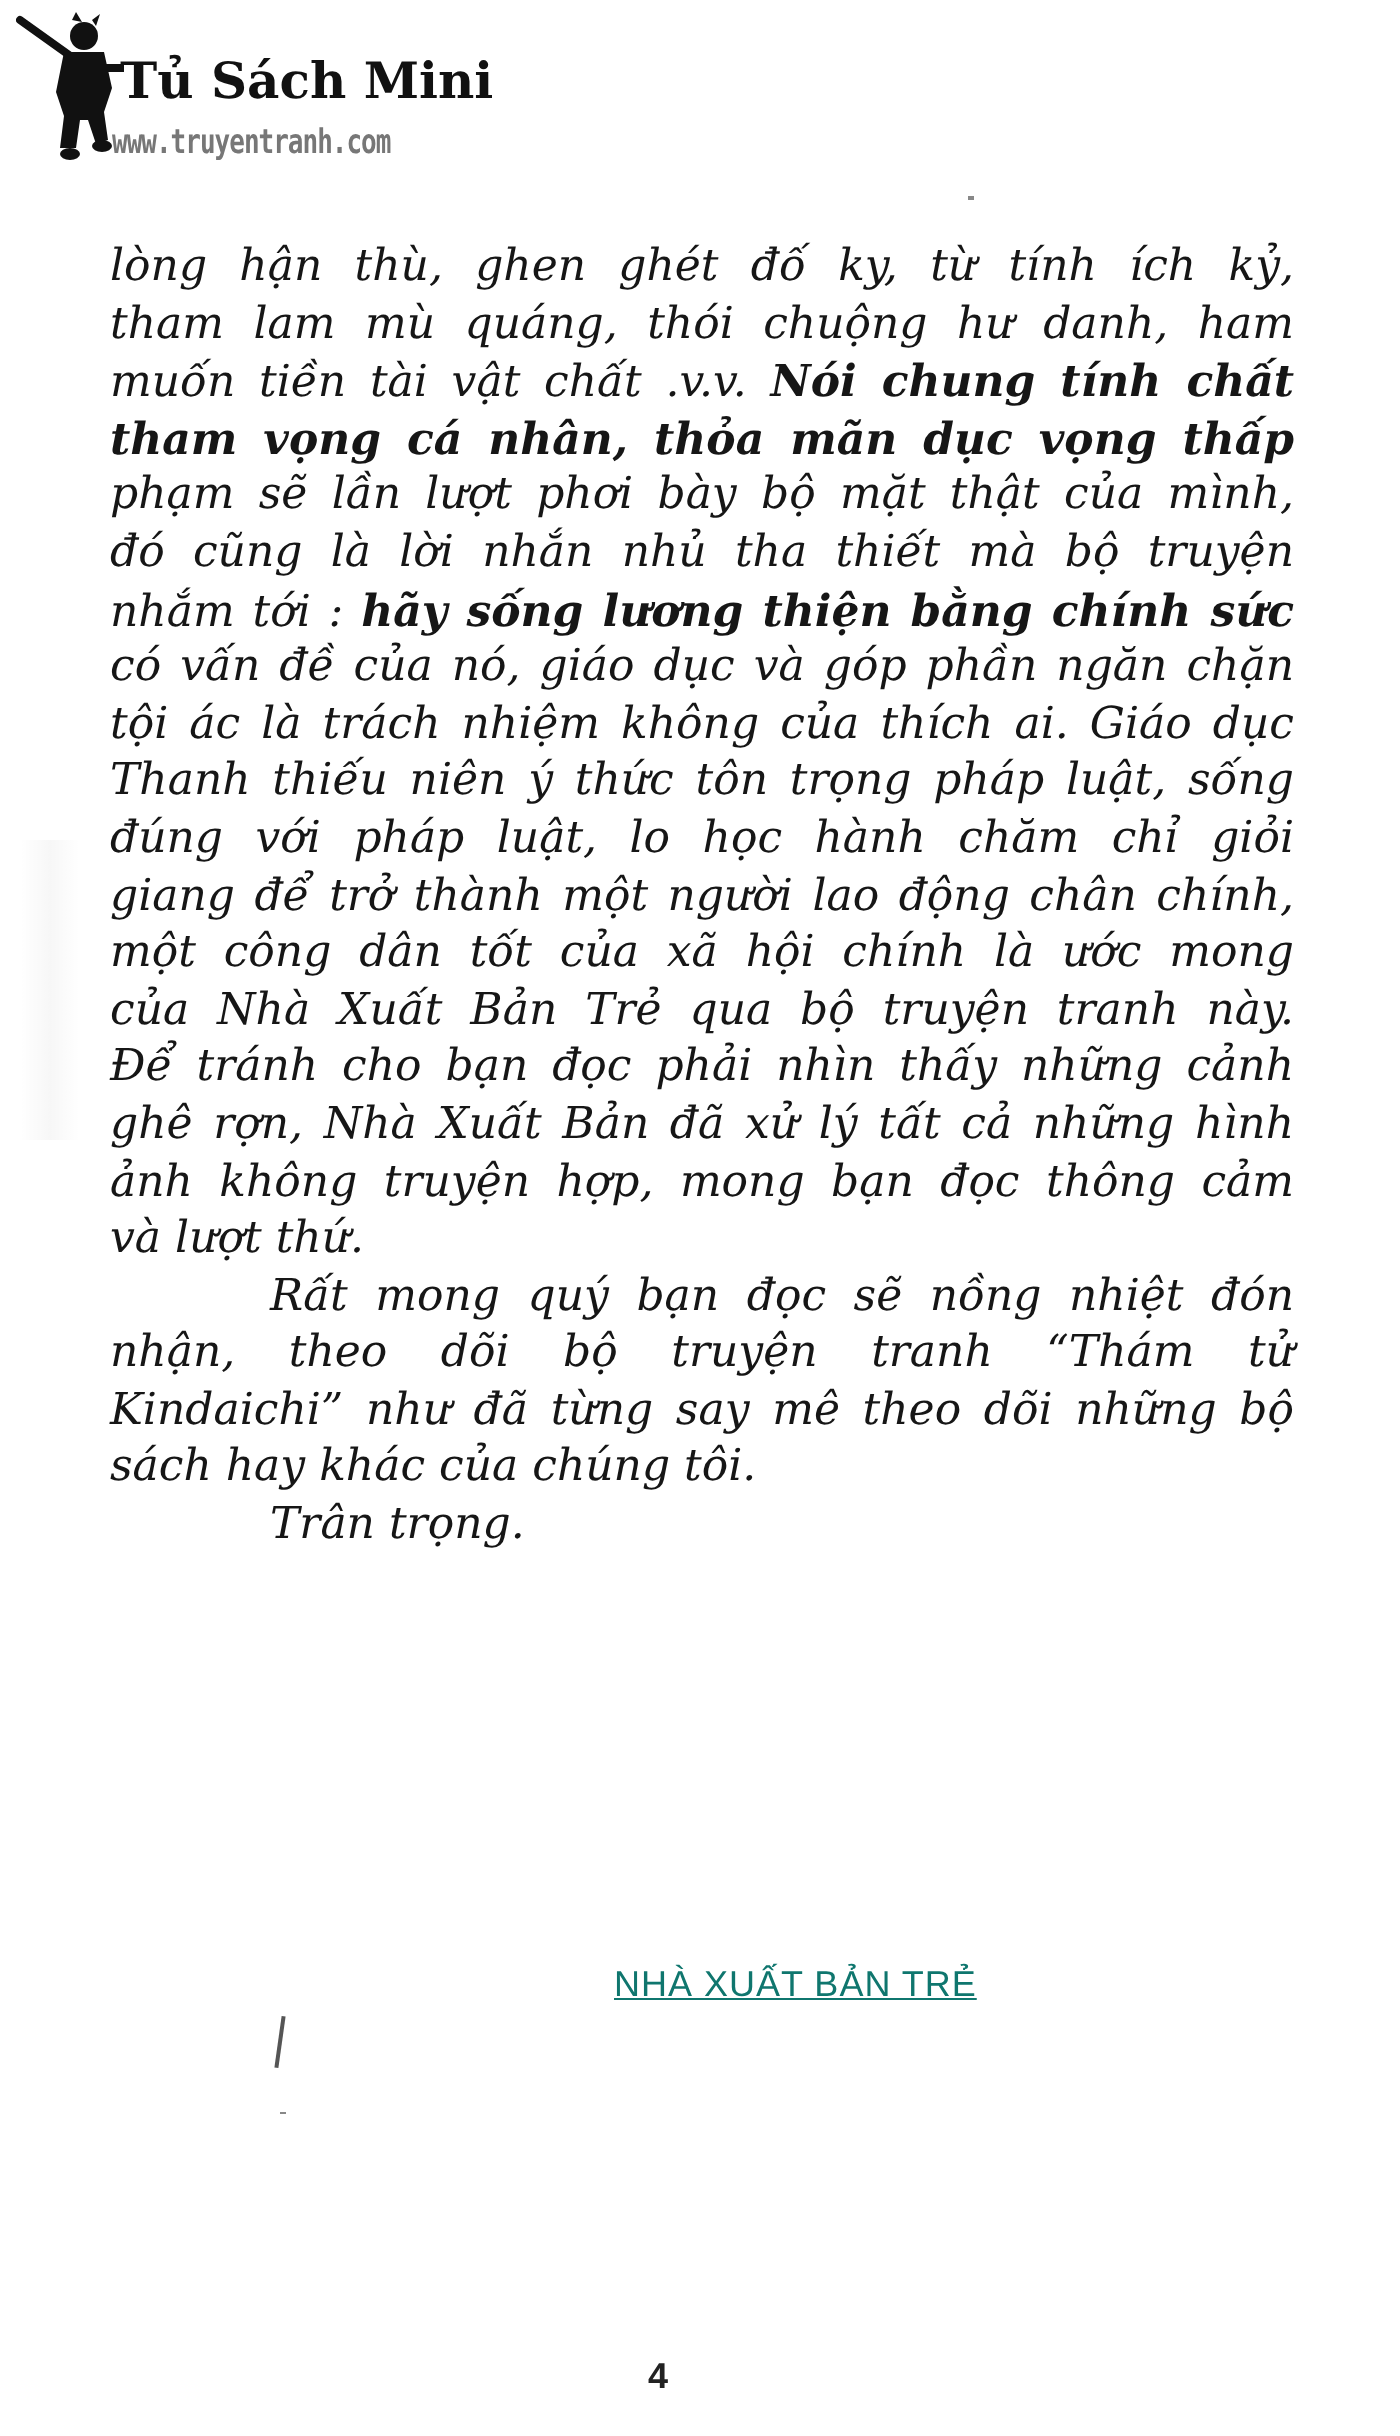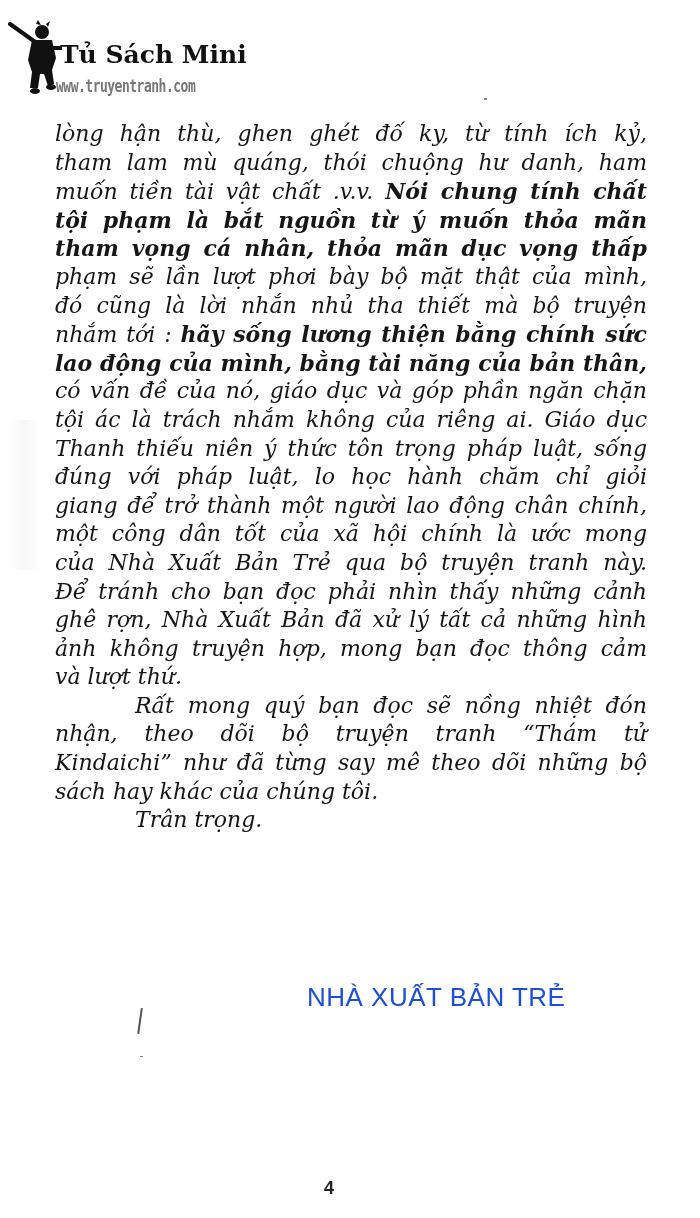--- a/index.html
+++ b/index.html
@@ -11,21 +11,21 @@
       width: 700px;
       height: 1218px;
       position: relative;
       overflow: hidden;
       font-family: "DejaVu Serif", serif;
       color: #1a1a1a;
     }
     .watermark {
       position: absolute;
       left: 8px;
-      top: 18px;
+      top: 4px;
       width: 230px;
       height: 80px;
     }
     .wm-figure {
       position: absolute;
       left: 0;
       top: 0;
       width: 60px;
       height: 80px;
     }
@@ -78,25 +78,26 @@
       padding-left: 80px;
     }
     .b {
       font-weight: bold;
     }
     .signature {
       position: absolute;
       left: 307px;
       top: 982px;
       font-family: "Liberation Sans", sans-serif;
-      font-size: 26px;
+      font-size: 18px;
       font-weight: normal;
       letter-spacing: 0.5px;
-      color: #1d4ed8;
+      color: #0f766e;
       white-space: nowrap;
+      text-decoration: underline;
     }
     .page-number {
       position: absolute;
       left: 324px;
       top: 1178px;
       font-family: "Liberation Sans", sans-serif;
       font-weight: bold;
       font-size: 18px;
       color: #222;
     }
@@ -140,28 +141,26 @@
   <div class="wm-title">Tủ Sách Mini</div>
   <div class="wm-url">www.truyentranh.com</div>
 </div>
 
 <div class="speck" style="left:484px;top:98px;width:3px;height:2px;"></div>
 
 <div class="body-text" id="body-text">
     <span class="line"><span>lòng hận thù, ghen ghét đố ky, từ tính ích kỷ,</span></span>
     <span class="line"><span>tham lam mù quáng, thói chuộng hư danh, ham</span></span>
     <span class="line"><span>muốn tiền tài vật chất .v.v. </span><span class="b">Nói chung tính chất</span></span>
-    <span class="line"><span class="b">tội phạm là bắt nguồn từ ý muốn thỏa mãn</span></span>
     <span class="line"><span class="b">tham vọng cá nhân, thỏa mãn dục vọng thấp</span></span>
     <span class="line"><span>phạm sẽ lần lượt phơi bày bộ mặt thật của mình,</span></span>
     <span class="line"><span>đó cũng là lời nhắn nhủ tha thiết mà bộ truyện</span></span>
     <span class="line"><span>nhắm tới : </span><span class="b">hãy sống lương thiện bằng chính sức</span></span>
-    <span class="line"><span class="b">lao động của mình, bằng tài năng của bản thân,</span></span>
     <span class="line"><span>có vấn đề của nó, giáo dục và góp phần ngăn chặn</span></span>
-    <span class="line"><span>tội ác là trách nhắm không của riêng ai. Giáo dục</span></span>
+    <span class="line"><span>tội ác là trách nhiệm không của thích ai. Giáo dục</span></span>
     <span class="line"><span>Thanh thiếu niên ý thức tôn trọng pháp luật, sống</span></span>
     <span class="line"><span>đúng với pháp luật, lo học hành chăm chỉ giỏi</span></span>
     <span class="line"><span>giang để trở thành một người lao động chân chính,</span></span>
     <span class="line"><span>một công dân tốt của xã hội chính là ước mong</span></span>
     <span class="line"><span>của Nhà Xuất Bản Trẻ qua bộ truyện tranh này.</span></span>
     <span class="line"><span>Để tránh cho bạn đọc phải nhìn thấy những cảnh</span></span>
     <span class="line"><span>ghê rợn, Nhà Xuất Bản đã xử lý tất cả những hình</span></span>
     <span class="line"><span>ảnh không truyện hợp, mong bạn đọc thông cảm</span></span>
     <span class="line last"><span>và lượt thứ.</span></span>
     <span class="line indent"><span>Rất mong quý bạn đọc sẽ nồng nhiệt đón</span></span>

